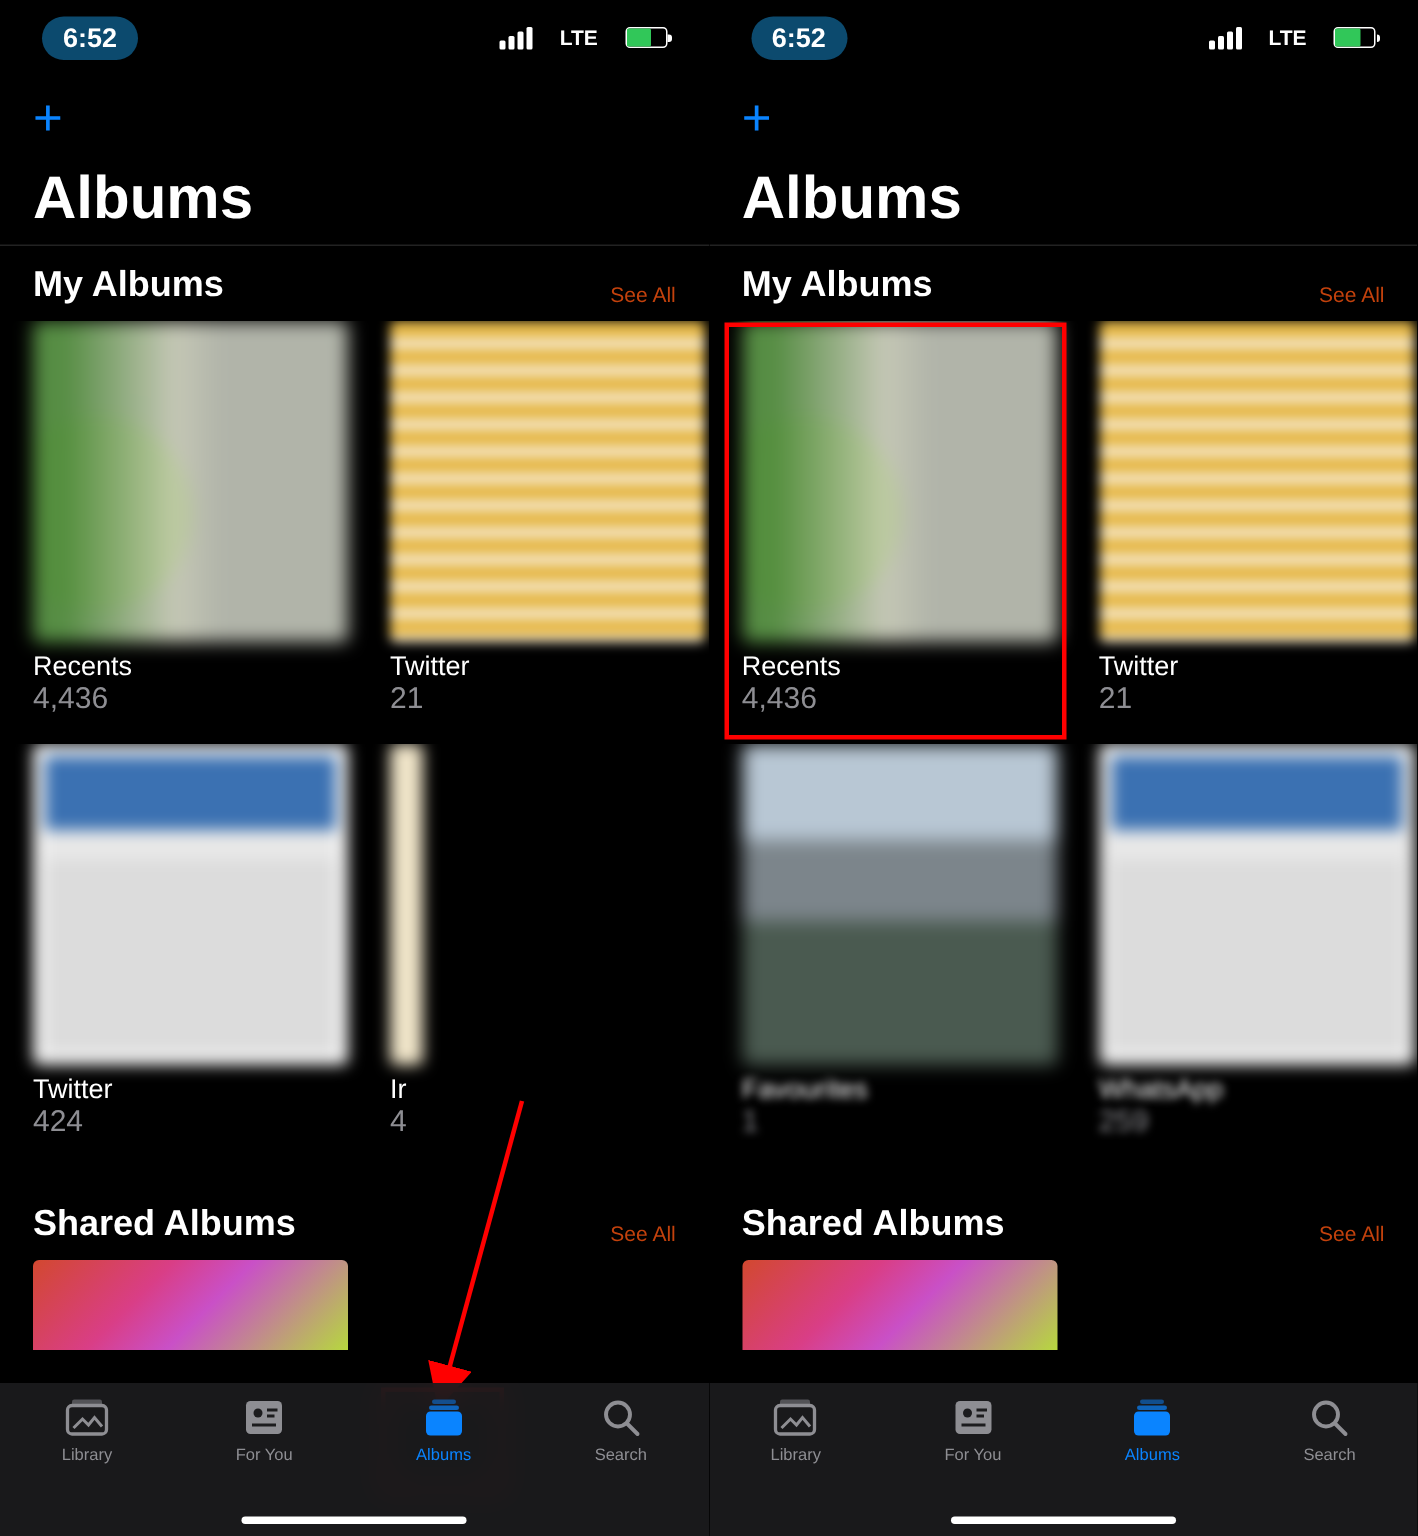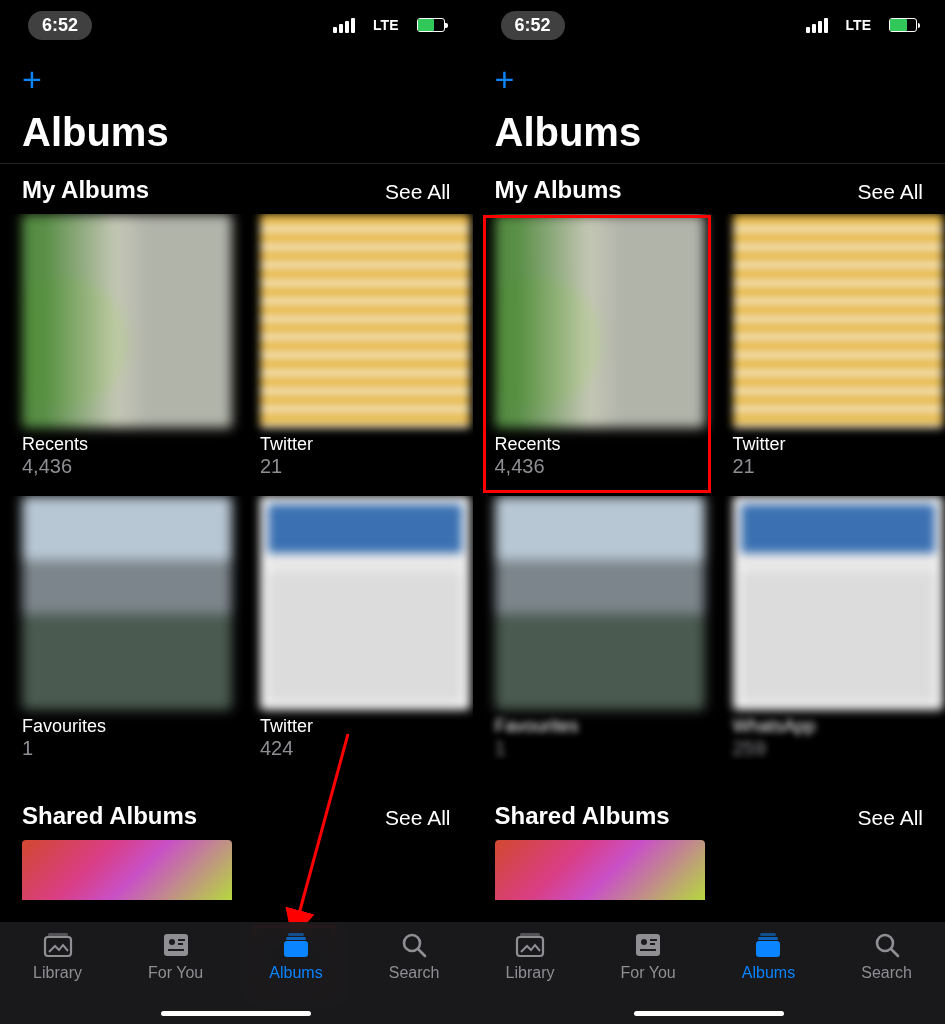--- a/index.html
+++ b/index.html
@@ -22,21 +22,21 @@
     overflow: hidden;
   }
   .status-bar {
     height: 50px;
     display: flex;
     align-items: center;
     justify-content: space-between;
     padding: 0 28px;
   }
   .time-pill {
-    background: #404040;
+    background: #0c4a6e;
     color: #fff;
     padding: 4px 14px;
     border-radius: 18px;
     font-size: 18px;
     font-weight: 600;
   }
   .status-right {
     display: flex;
     align-items: center;
     gap: 18px;
@@ -99,22 +99,22 @@
     display: flex;
     justify-content: space-between;
     align-items: flex-end;
     padding: 12px 22px 10px;
   }
   .section-title {
     font-size: 24px;
     font-weight: 700;
   }
   .see-all {
-    color: #ffffff;
-    font-size: 21px;
+    color: #c2410c;
+    font-size: 14px;
   }
   .album-row {
     display: flex;
     gap: 28px;
     padding-left: 22px;
     overflow: hidden;
   }
   .album {
     width: 210px;
     flex-shrink: 0;
@@ -158,21 +158,21 @@
     display: flex;
     justify-content: space-around;
     padding-top: 8px;
   }
   .tab {
     display: flex;
     flex-direction: column;
     align-items: center;
     gap: 4px;
     color: #8e8e93;
-    font-size: 16px;
+    font-size: 11px;
     position: relative;
   }
   .tab.active { color: #0a84ff; }
   .tab svg { width: 32px; height: 30px; }
   .home-indicator {
     position: absolute;
     bottom: 8px;
     left: 50%;
     transform: translateX(-50%);
     width: 150px;
@@ -257,25 +257,20 @@
     </div>
     <div class="album peek">
       <div class="thumb thumb-peek"></div>
       <div class="album-name">S</div>
       <div class="album-count">2</div>
     </div>
   </div>
 
   <div class="album-row" style="margin-top:18px">
     <div class="album">
-      <div class="thumb thumb-fav"></div>
-      <div class="album-name">Favourites</div>
-      <div class="album-count">1</div>
-    </div>
-    <div class="album">
       <div class="thumb thumb-wa"></div>
       <div class="album-name">Twitter</div>
       <div class="album-count">424</div>
     </div>
     <div class="album peek">
       <div class="thumb thumb-peek"></div>
       <div class="album-name">Ir</div>
       <div class="album-count">4</div>
     </div>
   </div>

